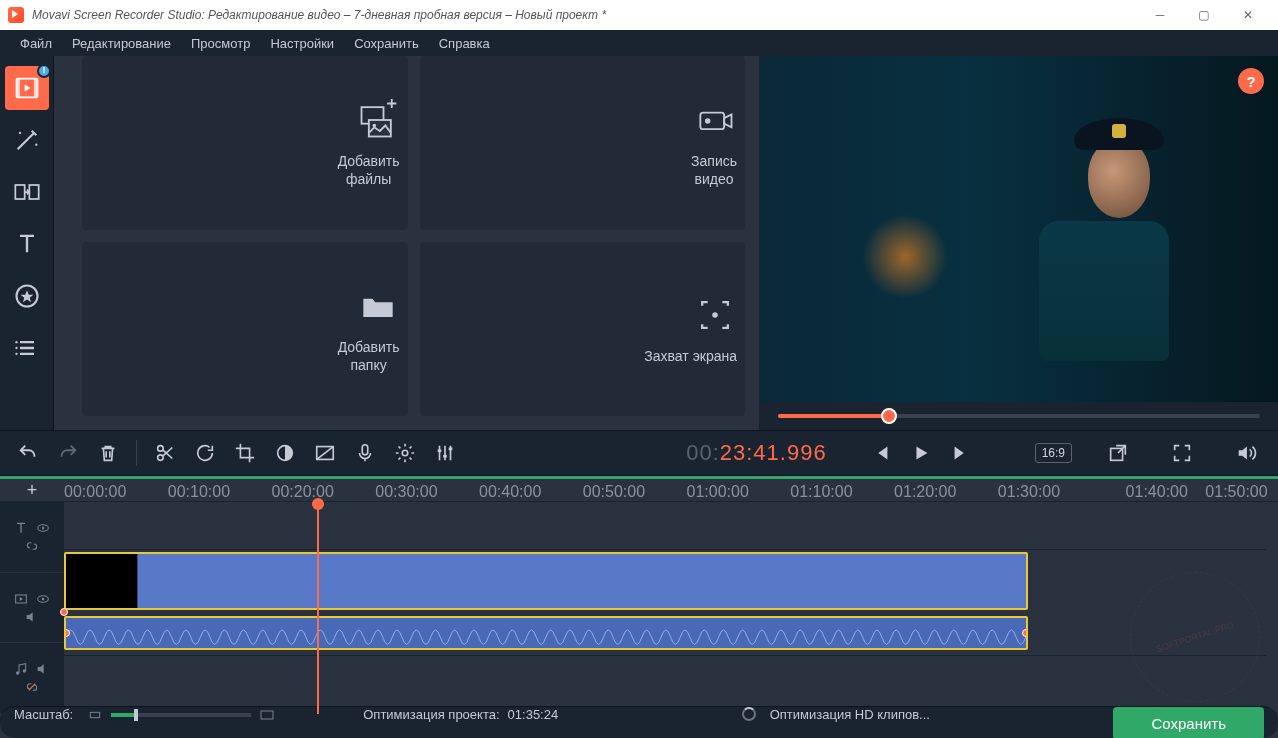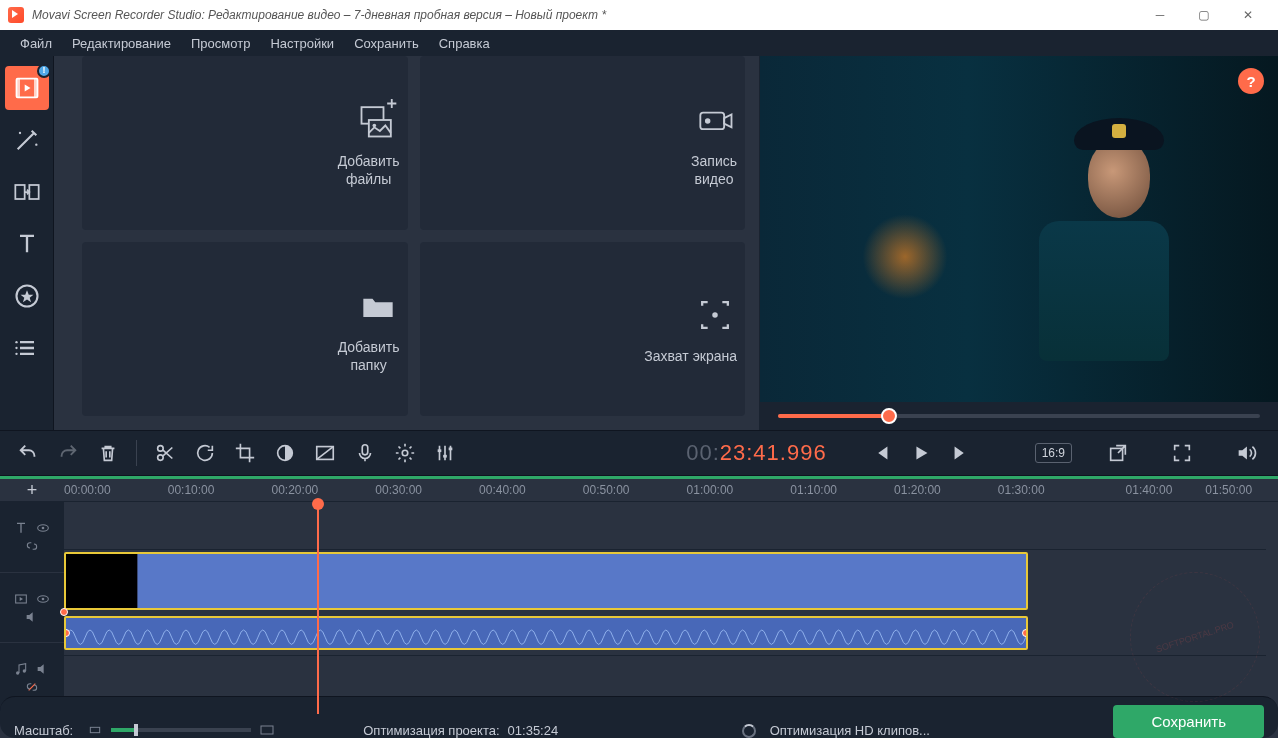--- a/index.html
+++ b/index.html
@@ -66,42 +66,42 @@
 .timecode { font-family:"Consolas",monospace; font-size:22px; letter-spacing:1px; }
 .timecode .tc1 { color:#5a6270; }
 .timecode .tc2 { color:#ff6b4a; }
 .play-group { display:flex; gap:4px; margin-left:8px; }
 .aspect-btn { border:1px solid #5a6270; padding:2px 6px; border-radius:3px; font-size:12px; cursor:pointer; }
 
 
 .timeline { background:#2a3240; overflow:hidden; }
 .ruler { height:26px; background:#2a3240; display:flex; position:relative; border-bottom:1px solid #1a2330; border-top:3px solid #2fa868; }
 .ruler .add { width:64px; display:flex; align-items:center; justify-content:center; color:#c5cad4; font-size:18px; cursor:pointer; }
-.ruler .ticks { flex:1; position:relative; font-size:12px; color:#8a92a0; }
+.ruler .ticks { flex:1; position:relative; font-size:16px; color:#8a92a0; }
 .ruler .tick { position:absolute; top:4px; }
 .playhead { position:absolute; top:0; bottom:0; width:2px; background:#ff6b4a; pointer-events:none; z-index:10; }
 .playhead::before { content:""; position:absolute; top:-4px; left:-5px; width:12px; height:12px; background:#ff6b4a; border-radius:50%; }
 
 
 .lanes { display:flex; height:212px; position:relative; }
 .lane-headers { width:64px; background:#1a2330; display:flex; flex-direction:column; }
 .lane-header { flex:1; border-bottom:1px solid #2a3240; display:flex; flex-direction:column; align-items:center; justify-content:center; gap:2px; color:#7a8290; }
 .lane-header svg { width:16px; height:16px; }
 .lane-header .pair { display:flex; gap:6px; }
 .track-canvas { flex:1; position:relative; background:#2a3240; }
 .track-canvas .row { position:absolute; left:0; right:12px; border-bottom:1px solid #1a2330; }
 .video-clip { position:absolute; border:2px solid #e8c838; background:#5878c8; border-radius:2px; display:flex; align-items:center; }
 .video-clip .thumb-box { width:72px; height:100%; background:#000; border-right:1px solid #3a4a78; }
 .video-clip .clip-label { padding:0 10px; font-size:13px; color:#fff; flex:1; white-space:nowrap; overflow:hidden; }
 .audio-clip { position:absolute; border:2px solid #e8c838; background:#4868b8; border-radius:2px; overflow:hidden; }
 .audio-clip .wave { position:absolute; inset:0; opacity:0.75; }
 .clip-handle { position:absolute; width:8px; height:8px; background:#ff6b4a; border:1px solid #fff; border-radius:50%; top:50%; transform:translate(-50%,-50%); }
 
 
-.statusbar { position:absolute; bottom:0; left:0; right:0; height:42px; background:#1a2330; display:flex; align-items:flex-end; padding:0 14px; font-size:13px; color:#c5cad4; gap:14px; border-top:1px solid #0f1520;border-radius:15px; }
+.statusbar { position:absolute; bottom:0; left:0; right:0; height:32px; background:#1a2330; display:flex; align-items:flex-start; padding:0 14px; font-size:13px; color:#c5cad4; gap:14px; border-top:1px solid #0f1520;border-radius:15px; }
 .zoom-label {}
 .zoom-slider { display:flex; align-items:center; gap:8px; }
 .zoom-slider .bar { width:140px; height:4px; background:#3a4250; position:relative; }
 .zoom-slider .bar .knob { position:absolute; top:-4px; width:4px; height:12px; background:#c5cad4; }
 .zoom-slider .bar .fill { position:absolute; left:0; top:0; height:100%; background:#2fa868; }
 .status-spacer { flex:1; }
 .spinner { width:14px; height:14px; border:2px solid #6a7280; border-top-color:#c5cad4; border-radius:50%; }
 .save-btn { background:#2fa868; color:#fff; padding:8px 38px; border-radius:4px; cursor:pointer; font-size:15px; }
 
 .watermark { position:absolute; right:18px; bottom:36px; width:130px; height:130px; border:1px dashed rgba(200,80,80,0.35); border-radius:50%; pointer-events:none; opacity:0.35; }

